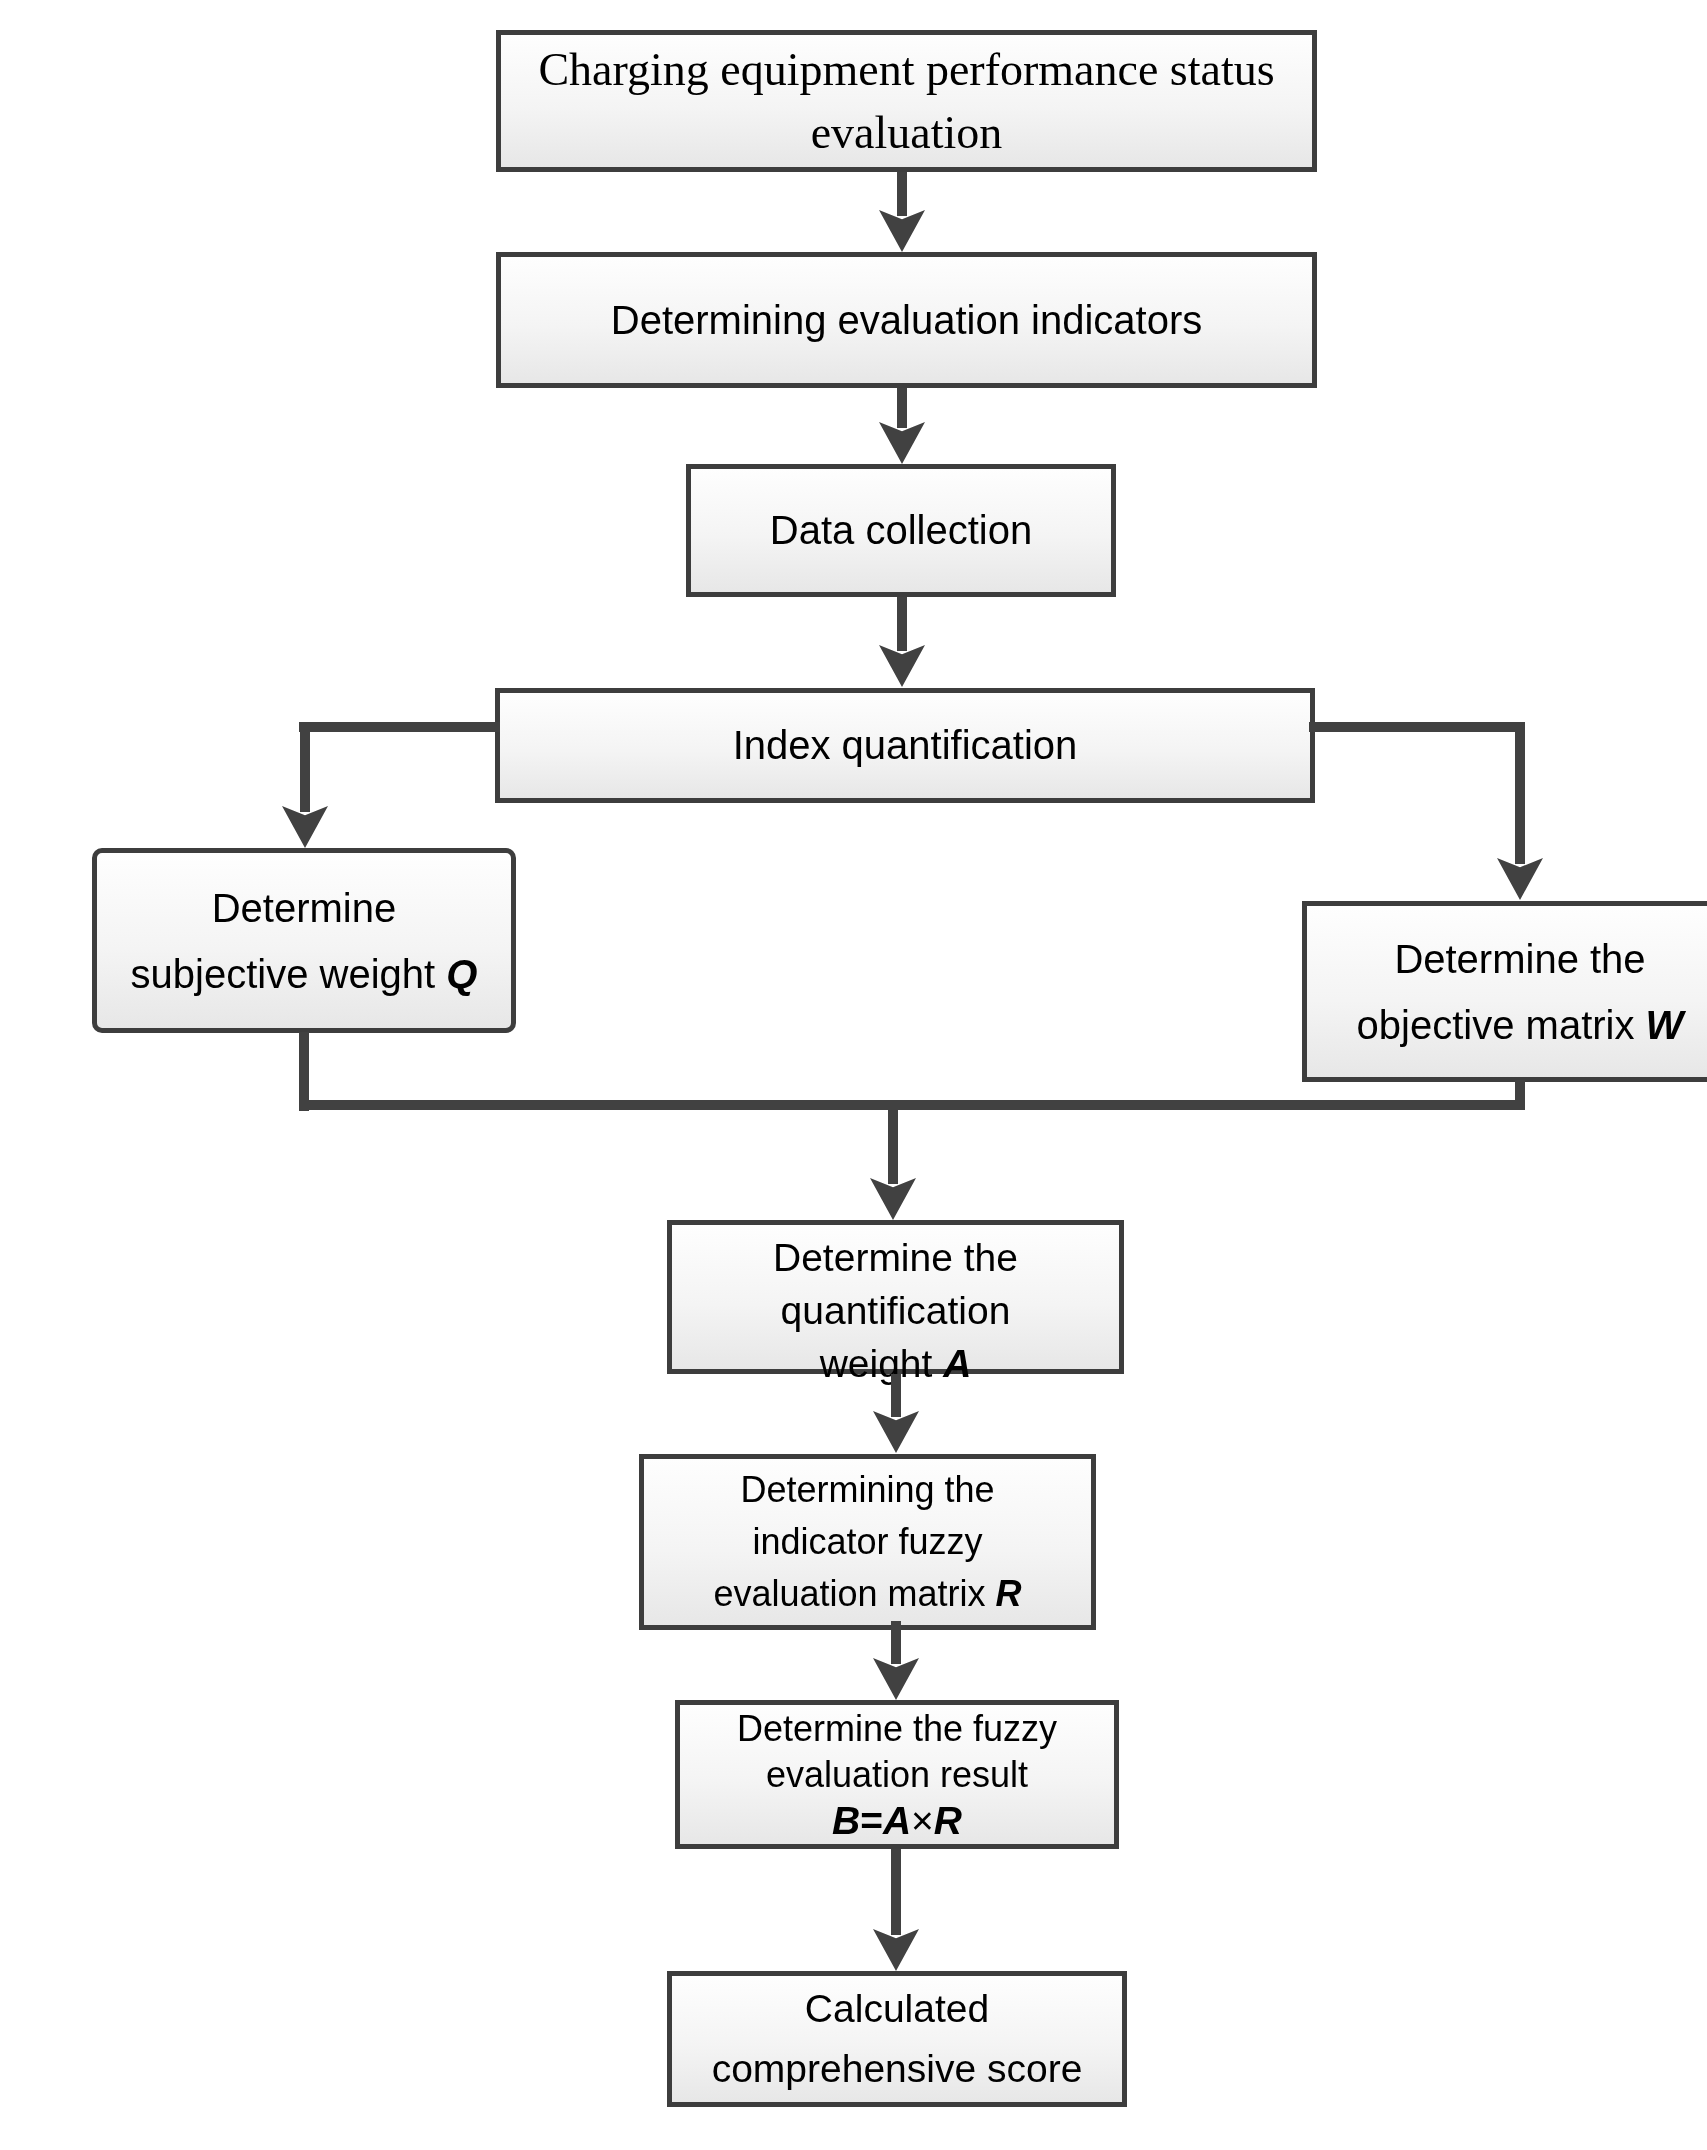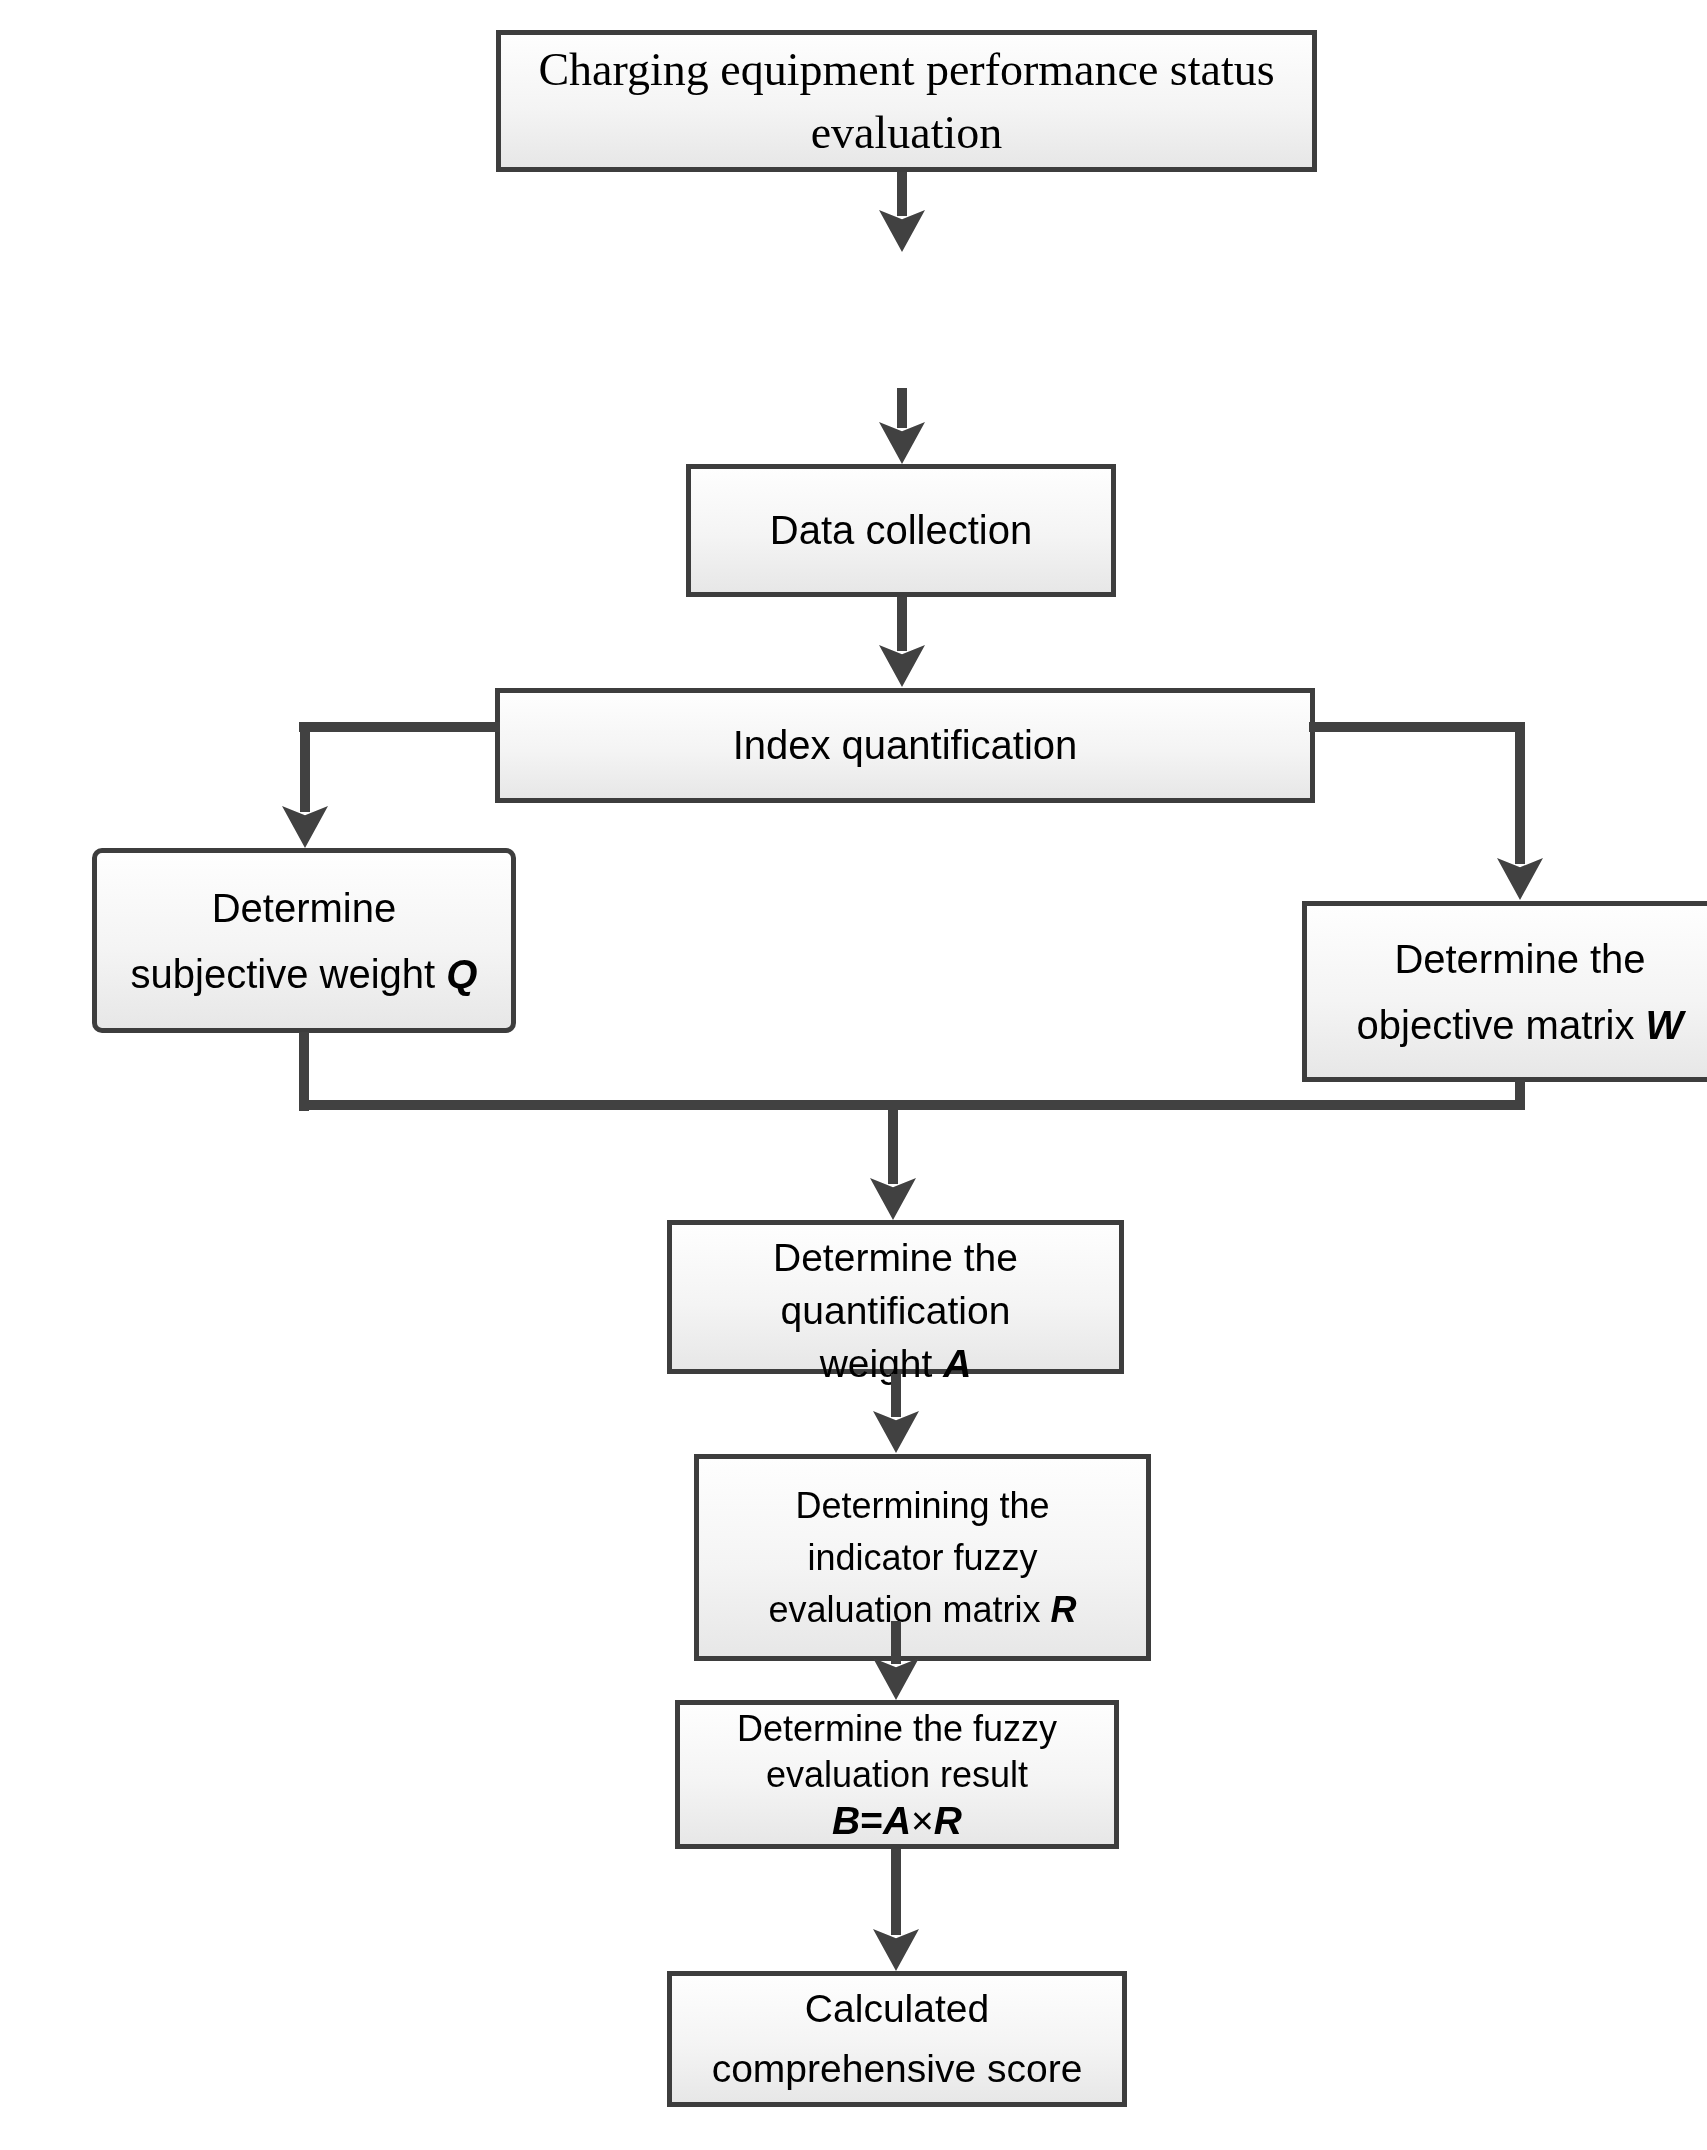--- a/index.html
+++ b/index.html
@@ -56,20 +56,23 @@
 
   <div class="node serif wrap" style="left:448px;top:30px;width:821px;height:142px;font-size:46px;line-height:63px;padding:0 17px;">
     <div class="line">Charging equipment performance status evaluation</div>
   </div>
 
   <div class="varrow" style="left:831px;top:172px;height:80px;">
     <div class="shaft" style="height:44px;"></div>
     <div class="head"></div>
   </div>
 
+  <div class="node" style="left:448px;top:252px;width:821px;height:136px;font-size:40px;">
+    <div class="line">Determining evaluation indicators</div>
+  </div>
 
   <div class="varrow" style="left:831px;top:388px;height:76px;">
     <div class="shaft" style="height:40px;"></div>
     <div class="head"></div>
   </div>
 
   <div class="node" style="left:638px;top:464px;width:430px;height:133px;font-size:40px;">
     <div class="line">Data collection</div>
   </div>
 
@@ -126,21 +129,21 @@
       <span>weight</span>
       <em class="sym">A</em>
     </div>
   </div>
 
   <div class="varrow" style="left:825px;top:1374px;height:79px;">
     <div class="shaft" style="height:43px;"></div>
     <div class="head"></div>
   </div>
 
-  <div class="node" style="left:646px;top:1454px;width:457px;height:207px;font-size:36px;line-height:52px;">
+  <div class="node" style="left:591px;top:1454px;width:457px;height:176px;font-size:36px;line-height:52px;">
     <div class="line">Determining the</div>
     <div class="line">indicator fuzzy</div>
     <div class="line">
       <span>evaluation matrix</span>
       <em class="sym">R</em>
     </div>
   </div>
 
   <div class="varrow" style="left:825px;top:1621px;height:79px;">
     <div class="shaft" style="height:43px;"></div>

